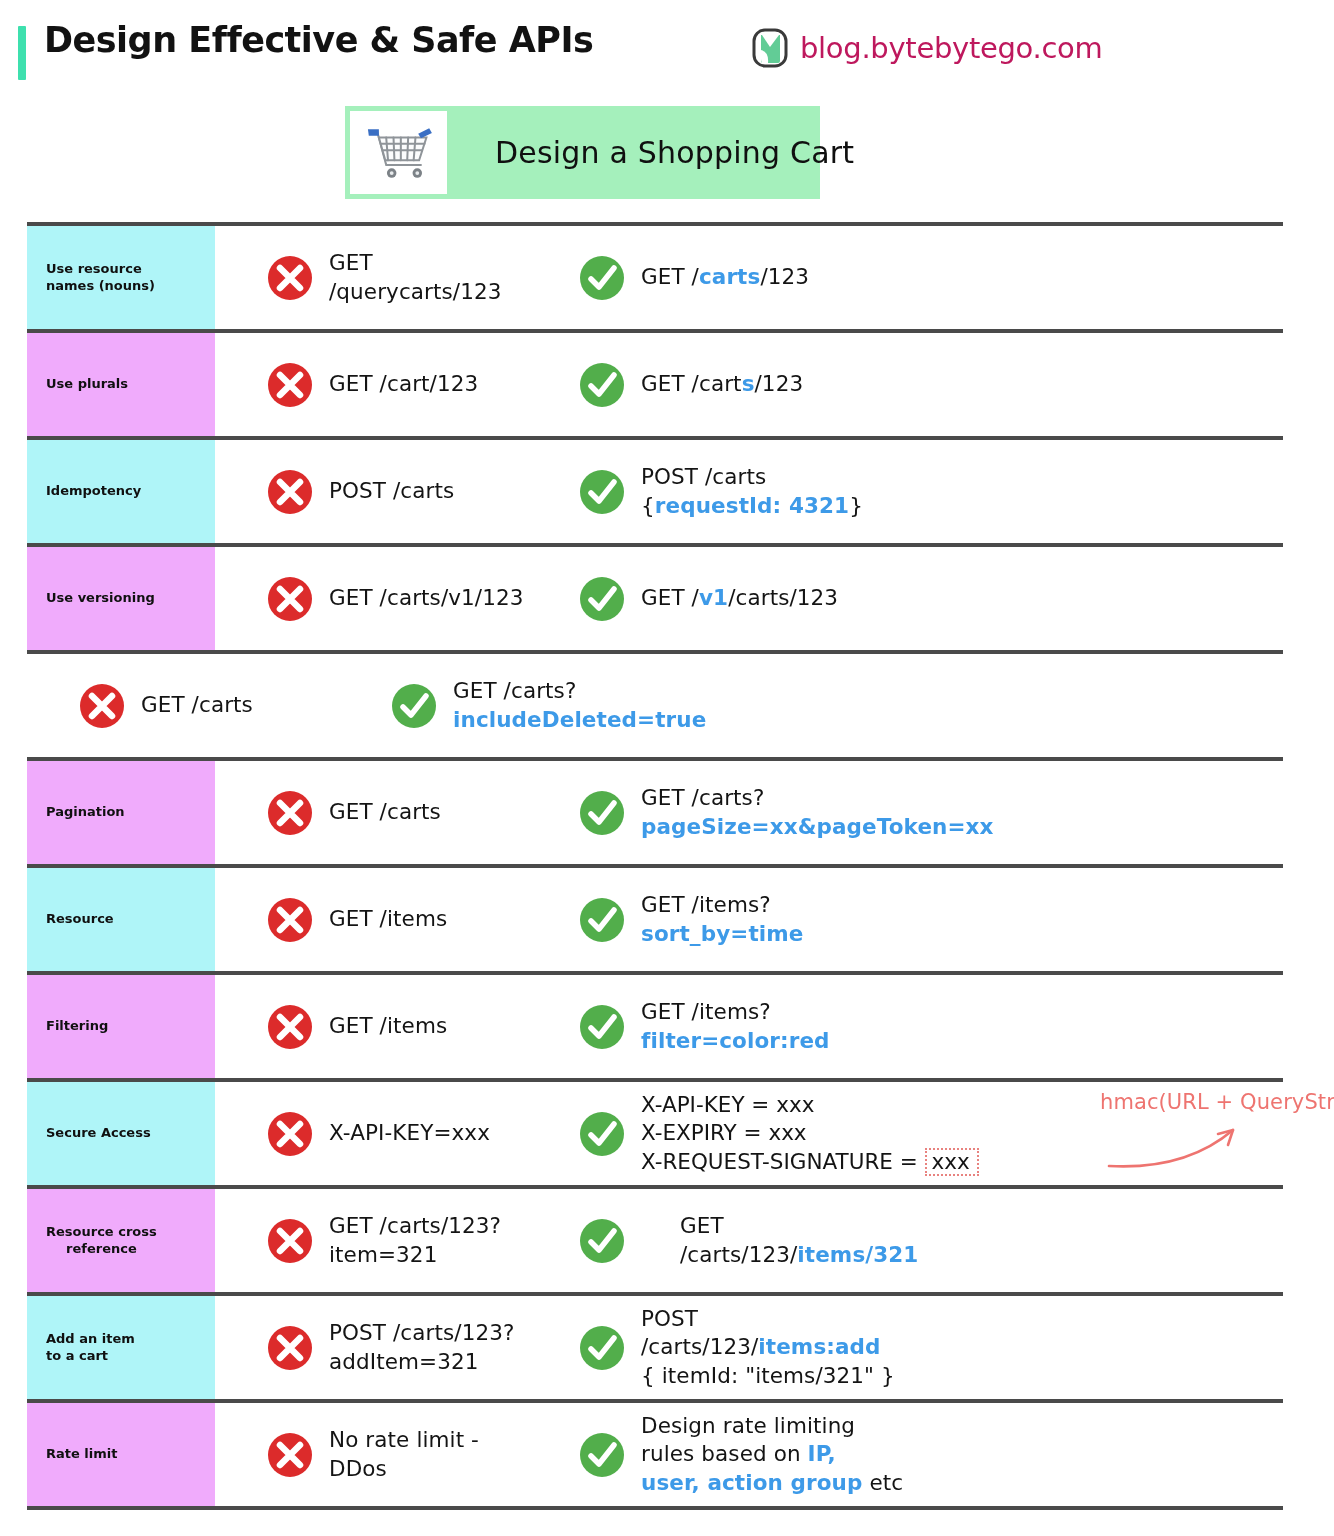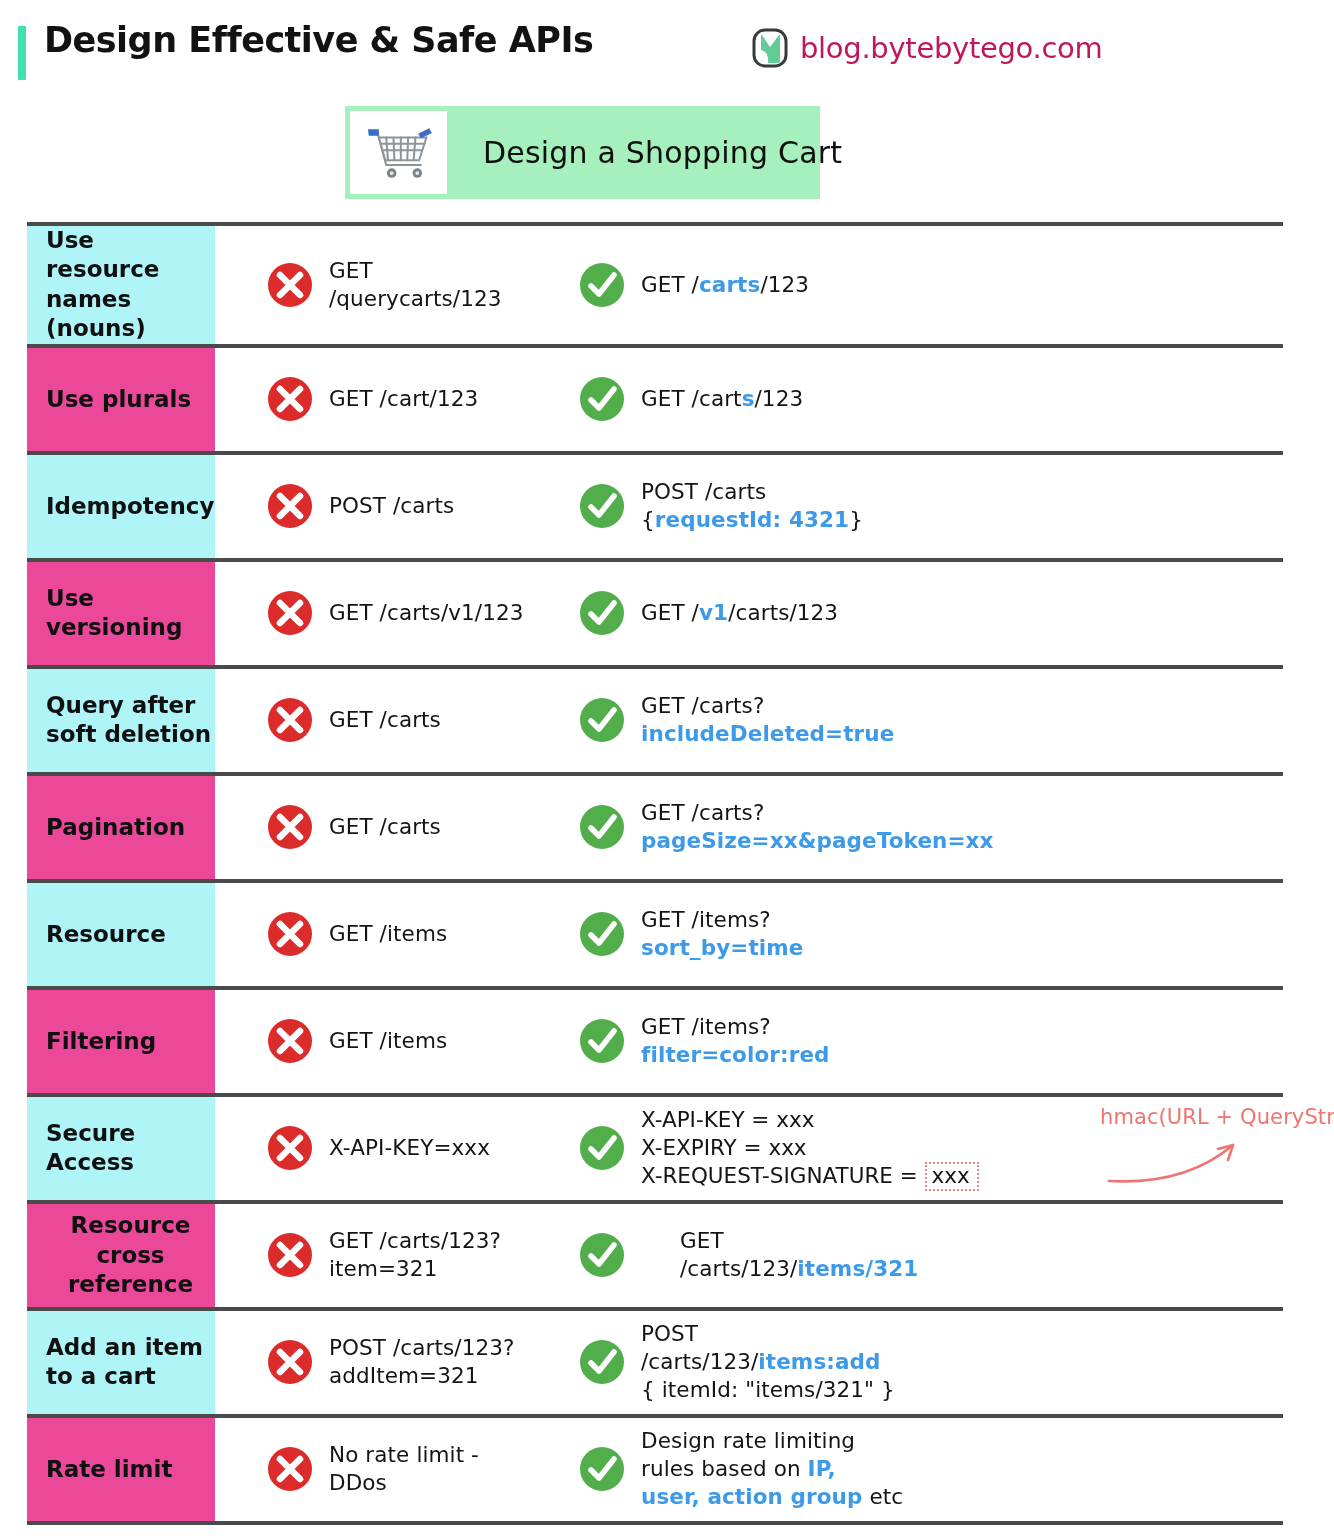--- a/index.html
+++ b/index.html
@@ -78,21 +78,21 @@
     height: 83px;
     margin-left: 5px;
     background: #ffffff;
     display: flex;
     align-items: center;
     justify-content: center;
     flex: none;
   }
   .banner-thumb svg { display: block; }
   .banner-label {
-    margin-left: 36px;
+    margin-left: 48px;
     font-size: 30px;
     color: #101010;
     white-space: nowrap;
     letter-spacing: 0.2px;
   }
 
   
   .table {
     position: absolute;
     left: 27px;
@@ -108,27 +108,27 @@
   }
   .row:last-child { border-bottom: 4px solid #4a4a4a; }
 
   .cell-label {
     width: 188px;
     flex: none;
     display: flex;
     align-items: center;
     padding: 0 0 0 19px;
     box-sizing: border-box;
-    font-size: 23px;
+    font-size: 13px;
     font-weight: 700;
     line-height: 1.28;
     color: #101010;
   }
   .cell-label.cyan { background: #aff5f8; }
-  .cell-label.yellow { background: #ec4899; }
+  .cell-label.yellow { background: #f0abfc; }
 
   .cell-bad, .cell-good {
     display: flex;
     align-items: center;
     box-sizing: border-box;
   }
   .cell-bad {
     width: 330px;
     flex: none;
     padding-left: 50px;
@@ -308,22 +308,20 @@
         <svg viewBox="0 0 50 50" width="50" height="50">
             <circle cx="25" cy="25" r="22" fill="#52ae4b"></circle>
             <path d="M14 26 L22 34 L37 15" stroke="#fff" stroke-width="5.5" fill="none" stroke-linecap="round" stroke-linejoin="round"></path>
           </svg>
       </span>
       <span class="code"><span>GET /</span><span class="hl">v1</span><span>/carts/123</span></span>
     </div>
   </div>
 
   <div class="row">
-    <div class="cell-label cyan" style="white-space: pre-line;">Query after
-soft deletion</div>
     <div class="cell-bad">
       <span class="mark">
         <svg viewBox="0 0 50 50" width="50" height="50">
             <circle cx="25" cy="25" r="22" fill="#dc2b2b"></circle>
             <path d="M15 15 L35 35 M35 15 L15 35" stroke="#fff" stroke-width="6.5" stroke-linecap="round"></path>
           </svg>
       </span>
       <span class="code">GET /carts</span>
     </div>
     <div class="cell-good">

